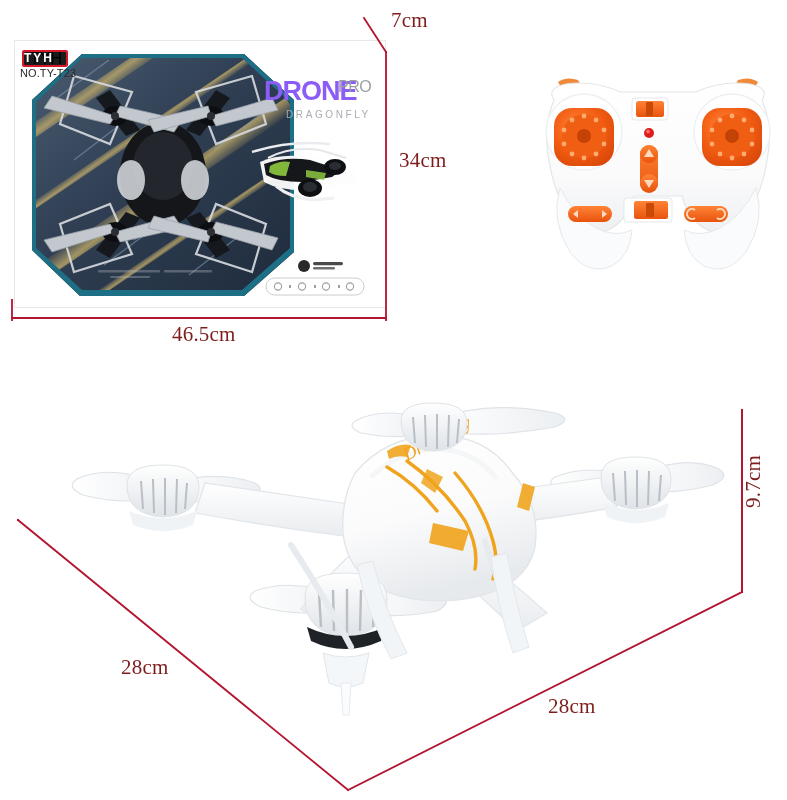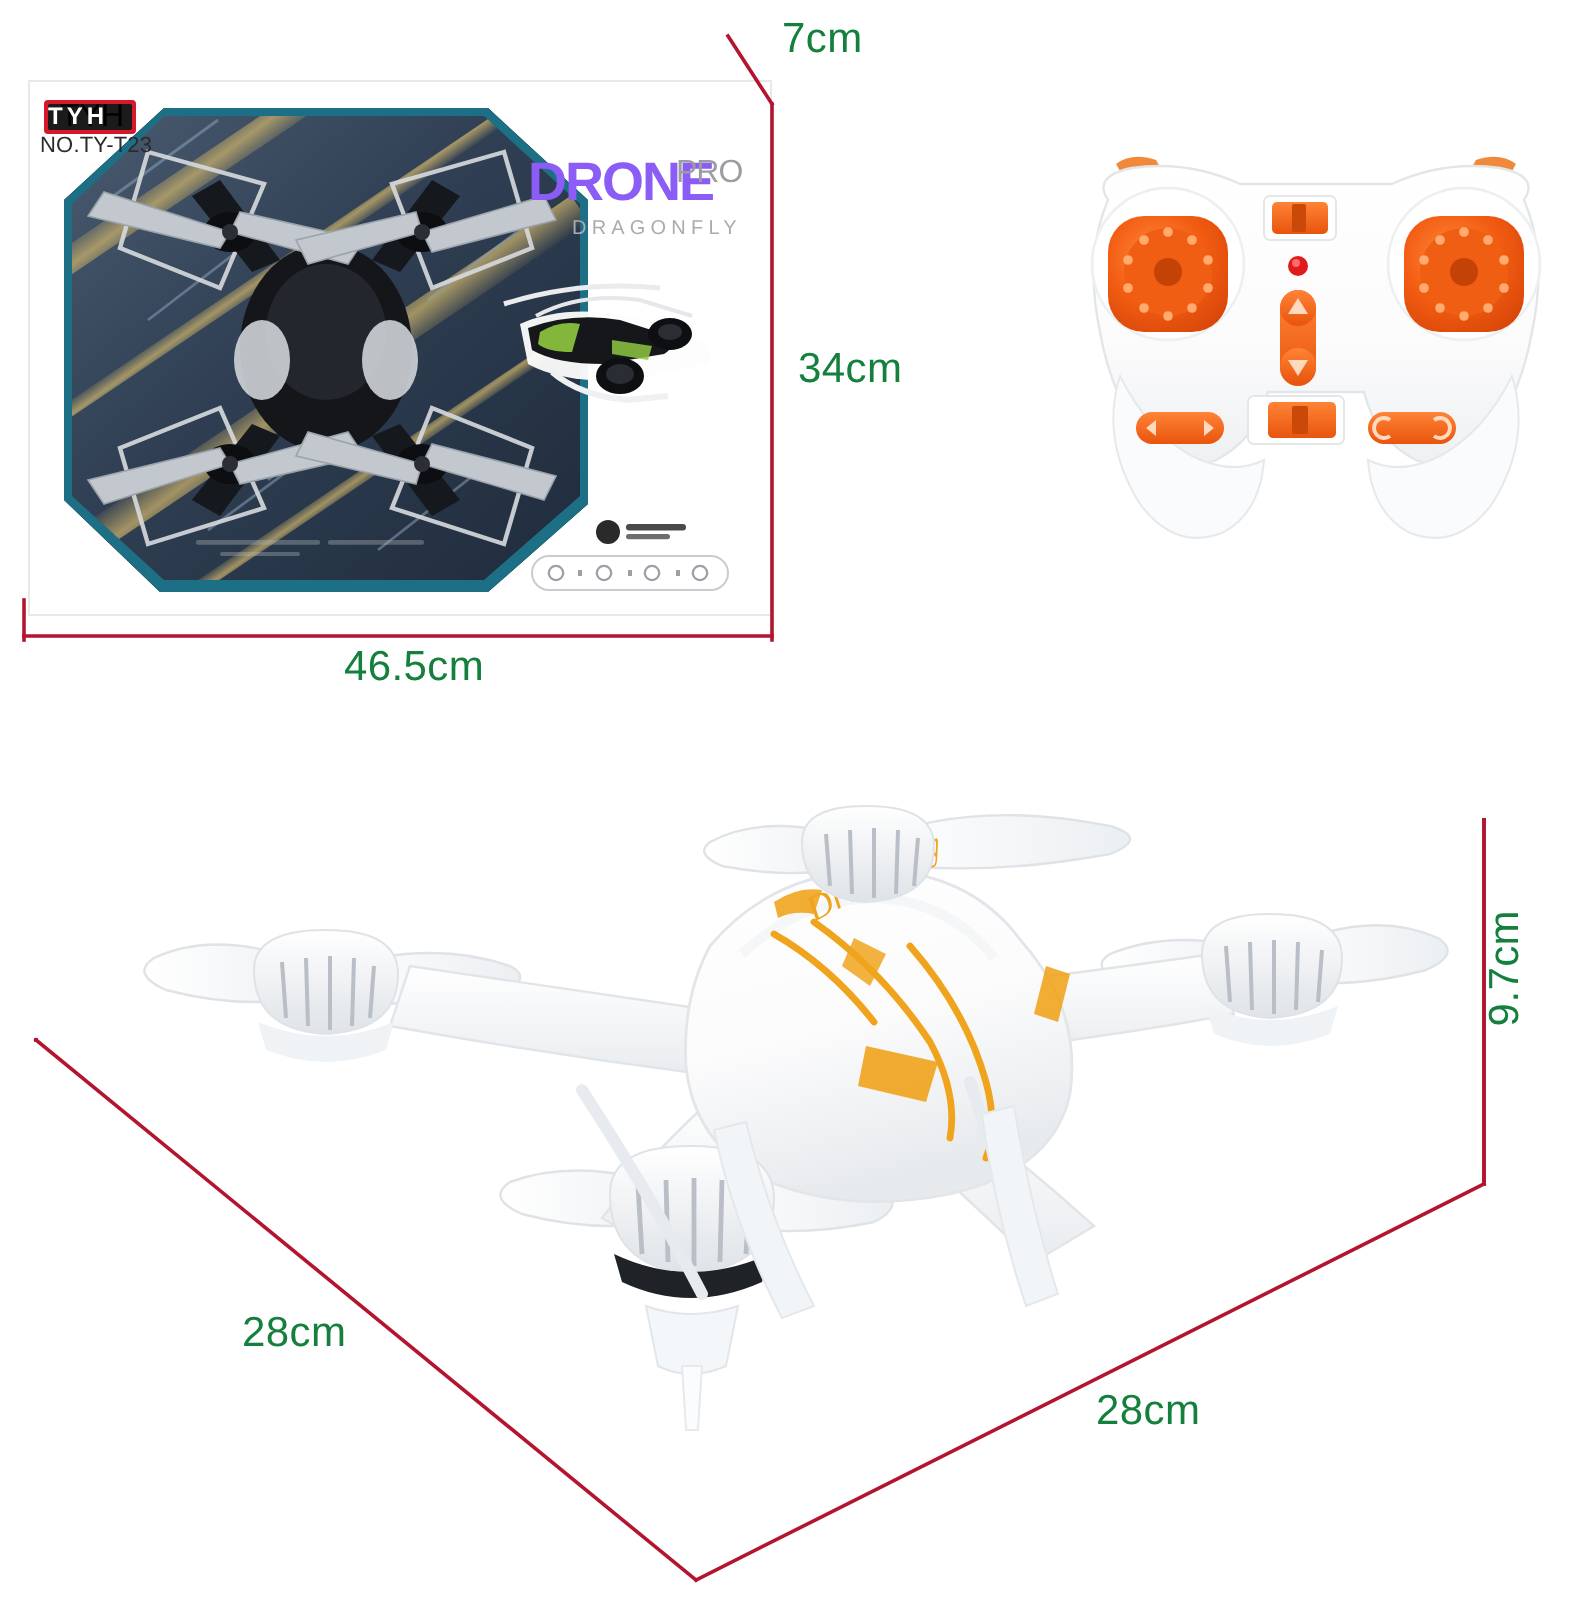--- a/index.html
+++ b/index.html
@@ -16,29 +16,29 @@
     font-family: "Liberation Sans", sans-serif;
   }
   .stage {
     position: absolute;
     inset: 0;
     width: 787px;
     height: 800px;
   }
   .dim-label {
     position: absolute;
-    color: #15803d;
-    font-family: Liberation Sans, sans-serif;
+    color: #7f1d1d;
+    font-family: Liberation Serif, serif;
     font-size: 21px;
     letter-spacing: 0.2px;
     white-space: nowrap;
     user-select: none;
   }
   #label-depth   { left: 391px; top: 8px;  font-size: 21px; }
-  #label-height  { left: 399px; top: 173px; font-size: 21px; }
+  #label-height  { left: 399px; top: 148px; font-size: 21px; }
   #label-width   { left: 172px; top: 322px; font-size: 21px; text-align: right; }
   #label-rotor-h {
     left: 741px; top: 455px;
     font-size: 21px;
     writing-mode: vertical-rl;
     transform: rotate(180deg);
     transform-origin: center;
   }
   #label-span-left  { left: 121px; top: 655px; font-size: 21px; }
   #label-span-right { left: 548px; top: 694px; font-size: 21px; }

